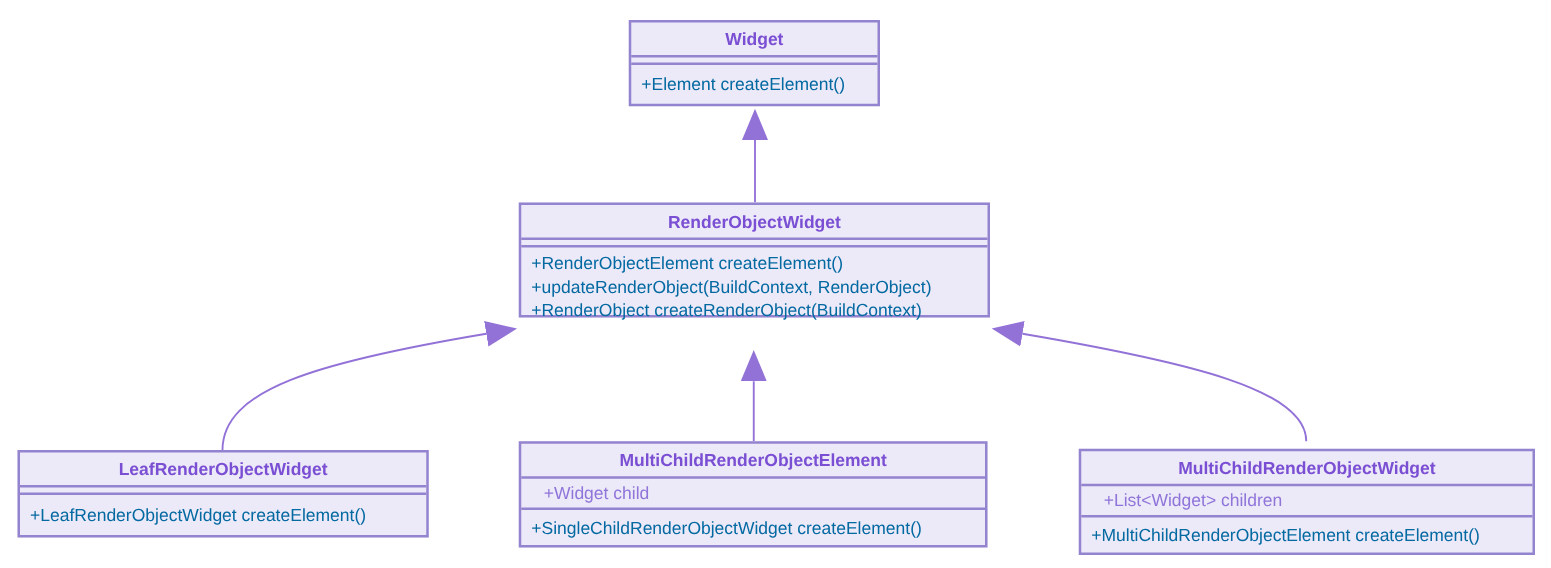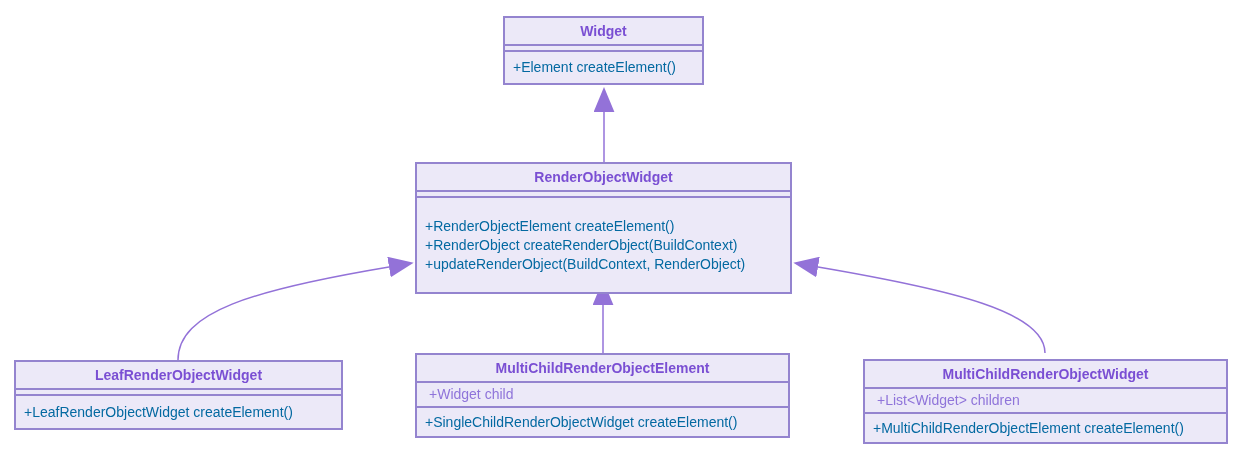--- a/index.html
+++ b/index.html
@@ -39,42 +39,41 @@
     border-bottom: 2px solid #9484CF;
     white-space: nowrap;
   }
   .uml-attrs {
     border-bottom: 2px solid #9484CF;
     min-height: 4px;
     color: #8F74DA;
     font-size: 14px;
   }
   .uml-attrs .uml-line {
-    padding: 2px 0;
+    padding: 2px 18px;
     line-height: 19px;
     white-space: nowrap;
-    margin-left: 12px;
   }
   .uml-methods {
     flex: 1;
     color: #0369a1;
     font-size: 14px;
     display: flex;
     flex-direction: column;
     justify-content: center;
     padding: 3px 0;
   }
   .uml-methods .uml-line {
     padding: 0 8px;
     line-height: 19px;
     white-space: nowrap;
   }
   
   #box-widget       { left: 503px; top: 16px;  width: 201px; height: 69px; justify-content: flex-end;  }
-  #box-row          { left: 415px; top: 162px; width: 377px; height: 132px; }
+  #box-row          { left: 415px; top: 162px; width: 377px; height: 92px; }
   #box-leaf         { left: 14px;  top: 360px; width: 329px; height: 70px;  }
   #box-single       { left: 415px; top: 353px; width: 375px; height: 85px;  }
   #box-multi        { left: 863px; top: 359px; width: 365px; height: 85px;  }
 </style>
 </head>
 <body>
 
 <div class="canvas">
 
   <svg class="connector-layer" width="1241" height="454" viewBox="0 0 1241 454" xmlns="http://www.w3.org/2000/svg">
@@ -95,22 +94,22 @@
     <div class="uml-methods">
         <div class="uml-line">+Element createElement()</div>
       </div>
   </div>
 
   <div class="uml-class" id="box-row">
     <div class="uml-title">RenderObjectWidget</div>
     <div class="uml-attrs"></div>
     <div class="uml-methods">
         <div class="uml-line">+RenderObjectElement createElement()</div>
+        <div class="uml-line">+updateRenderObject(BuildContext, RenderObject)</div>
         <div class="uml-line">+RenderObject createRenderObject(BuildContext)</div>
-        <div class="uml-line">+updateRenderObject(BuildContext, RenderObject)</div>
       </div>
   </div>
 
   <div class="uml-class" id="box-leaf">
     <div class="uml-title">LeafRenderObjectWidget</div>
     <div class="uml-attrs"></div>
     <div class="uml-methods">
         <div class="uml-line">+LeafRenderObjectWidget createElement()</div>
       </div>
   </div>

